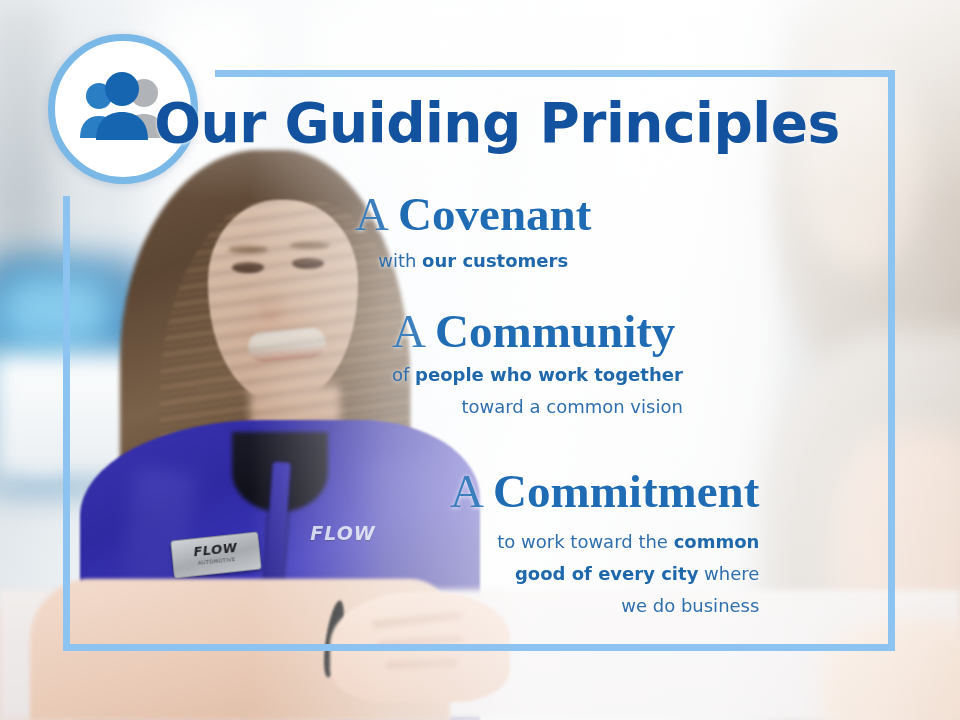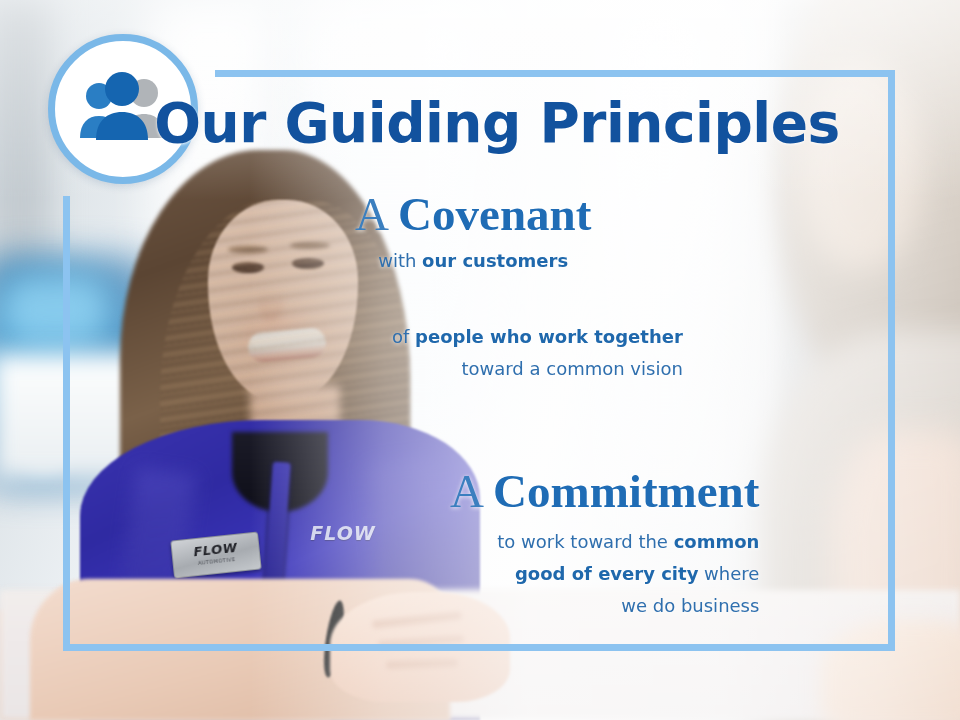--- a/index.html
+++ b/index.html
@@ -506,21 +506,21 @@
     color: #2f6fae;
     white-space: nowrap;
     text-shadow: 0 1px 4px rgba(255,255,255,.85);
   }
   .sub b { font-weight: 700; color: #1f68ac; }
 
   .p-covenant   { left: 355px; top: 186px; }
   .p-covenant .sub { margin-top: 3px; text-align: center; }
 
   .p-community  { left: 392px; top: 303px; }
-  .p-community .sub { margin-top: 18px; text-align: right; }
+  .p-community .sub { margin-top: 0; text-align: right; }
 
   .p-commitment { left: 450px; top: 463px; }
   .p-commitment .sub { margin-top: 7px; text-align: right; }
 </style>
 </head>
 <body>
 
 <div id="stage">
 
   <div class="photo-layer">
@@ -605,20 +605,23 @@
   <div class="principle p-covenant">
     <div class="headline">
       <span class="art">A </span><span class="key">Covenant</span>
     </div>
     <div class="sub">
       <span>with </span><b>our customers</b>
     </div>
   </div>
 
   <div class="principle p-community">
+    <div class="headline">
+      <span class="art">A </span><span class="key">Community</span>
+    </div>
     <div class="sub">
       <div><span>of </span><b>people who work together</b></div>
       <div>toward a common vision</div>
     </div>
   </div>
 
   <div class="principle p-commitment">
     <div class="headline">
       <span class="art">A </span><span class="key">Commitment</span>
     </div>

